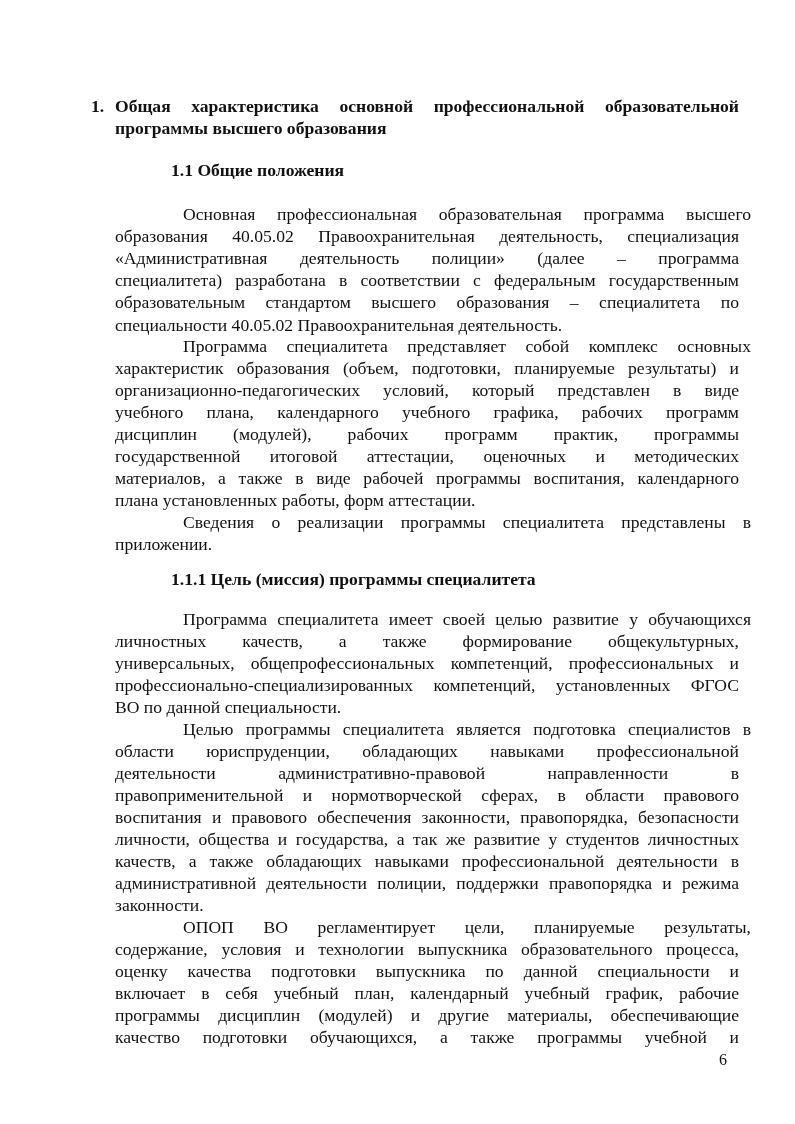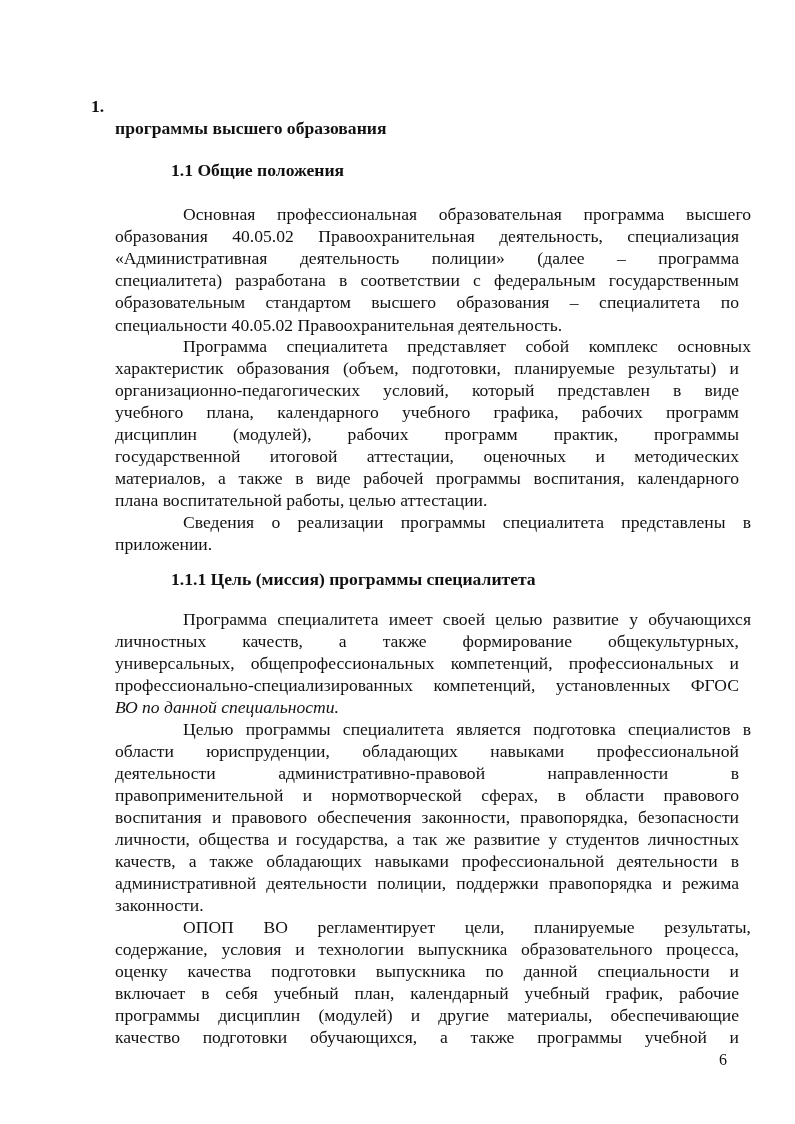--- a/index.html
+++ b/index.html
@@ -16,50 +16,51 @@
   .h1b { top: 117px; }
   .h2 { position: absolute; left: 171px; font-size: 17.6px; font-weight: bold; line-height: 22px; white-space: nowrap; }
   .pagenum { position: absolute; left: 719px; top: 1040px; font-size: 16px; line-height: 20px; }
 </style>
 </head>
 <body>
 
 <div class="page">
 
   <div class="h1num">1.</div>
+  <div class="line just bold h1a" style="left:115px;width:624px;">Общая  характеристика основной профессиональной образовательной</div>
   <div class="line bold h1b">программы высшего образования</div>
 
   <div class="h2" style="top:159px;">1.1  Общие положения</div>
 
   <div class="line just indent" style="top:203px;">Основная профессиональная образовательная программа высшего</div>
   <div class="line just" style="top:225px;">образования 40.05.02 Правоохранительная деятельность, специализация</div>
   <div class="line just" style="top:247px;">«Административная деятельность полиции» (далее – программа</div>
   <div class="line just" style="top:269px;">специалитета) разработана в соответствии с федеральным государственным</div>
   <div class="line just" style="top:291px;">образовательным стандартом высшего образования – специалитета по</div>
   <div class="line" style="top:314px;">специальности 40.05.02 Правоохранительная деятельность.</div>
 
   <div class="line just indent" style="top:335px;">Программа специалитета представляет собой комплекс основных</div>
   <div class="line just" style="top:357px;">характеристик образования (объем, подготовки, планируемые результаты) и</div>
   <div class="line just" style="top:379px;">организационно-педагогических условий, который представлен в виде</div>
   <div class="line just" style="top:401px;">учебного плана, календарного учебного графика, рабочих программ</div>
   <div class="line just" style="top:423px;">дисциплин (модулей), рабочих программ практик, программы</div>
   <div class="line just" style="top:445px;">государственной итоговой аттестации, оценочных и методических</div>
   <div class="line just" style="top:467px;">материалов, а также в виде рабочей программы воспитания, календарного</div>
-  <div class="line" style="top:489px;">плана воспитательной работы, целью аттестации.</div>
+  <div class="line" style="top:489px;">плана установленных работы, форм аттестации.</div>
 
   <div class="line just indent" style="top:511px;">Сведения о реализации программы специалитета представлены в</div>
   <div class="line" style="top:533px;">приложении.</div>
 
   <div class="h2" style="top:568px;">1.1.1   Цель (миссия) программы специалитета</div>
 
   <div class="line just indent" style="top:608px;">Программа специалитета имеет своей целью развитие у обучающихся</div>
   <div class="line just" style="top:630px;">личностных качеств, а также формирование общекультурных,</div>
   <div class="line just" style="top:652px;">универсальных, общепрофессиональных компетенций, профессиональных и</div>
   <div class="line just" style="top:674px;">профессионально-специализированных компетенций, установленных ФГОС</div>
-  <div class="line" style="top:696px;font-style:italic;">ВО по данной специальности.</div>
+  <div class="line" style="top:696px;">ВО по данной специальности.</div>
 
   <div class="line just indent" style="top:718px;">Целью программы специалитета является подготовка специалистов в</div>
   <div class="line just" style="top:740px;">области юриспруденции, обладающих навыками профессиональной</div>
   <div class="line just" style="top:762px;">деятельности административно-правовой направленности в</div>
   <div class="line just" style="top:784px;">правоприменительной и нормотворческой сферах, в области правового</div>
   <div class="line just" style="top:806px;">воспитания и правового обеспечения законности, правопорядка, безопасности</div>
   <div class="line just" style="top:828px;">личности, общества и государства, а так же развитие у студентов личностных</div>
   <div class="line just" style="top:850px;">качеств, а также обладающих навыками профессиональной деятельности в</div>
   <div class="line just" style="top:872px;">административной деятельности полиции, поддержки правопорядка и режима</div>
   <div class="line" style="top:894px;">законности.</div>

